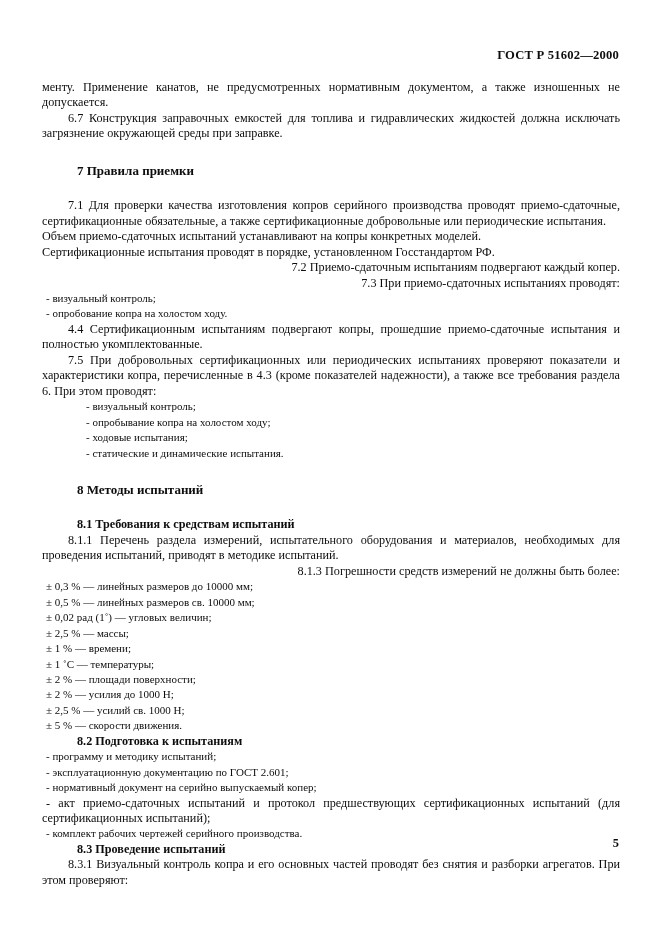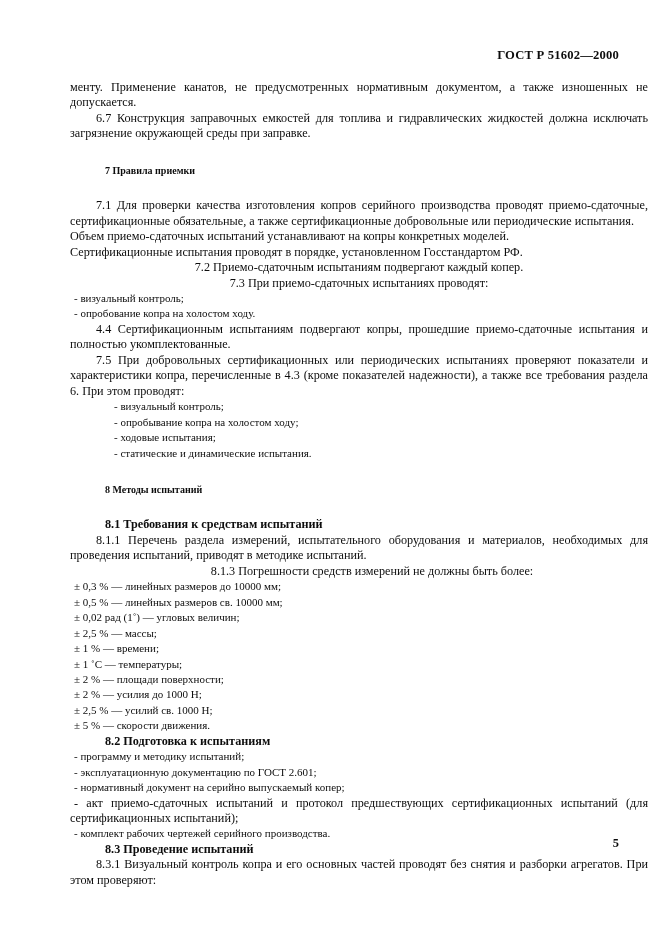--- a/index.html
+++ b/index.html
@@ -31,61 +31,60 @@
     font-size: 12.6px;
     font-weight: bold;
     letter-spacing: 0.2px;
     white-space: nowrap;
   }
   .content {
     position: absolute;
     left: 42px;
     top: 80px;
     width: 578px;
-    margin-left: 28px;
   }
   p, div.line {
     margin: 0;
     padding: 0;
   }
   .para {
     font-size: 12.2px;
     line-height: 15.45px;
     text-align: justify;
     text-justify: inter-word;
     margin: 0;
     hyphens: manual;
   }
   .para.noindent {
     text-indent: 0;
   }
   .para.indent {
     text-indent: 26px;
   }
   .para.last-left {
-    text-align: center;
+    text-align: right;
   }
   .bullet {
     font-size: 11px;
     line-height: 15.45px;
     text-align: left;
     margin: 0;
     padding-left: 0;
   }
   .bullet.lvl1 {
     padding-left: 4px;
   }
   .bullet.lvl2 {
     padding-left: 44px;
   }
   .bullet.measure {
     padding-left: 4px;
   }
   .heading {
-    font-size: 10px;
+    font-size: 13px;
     font-weight: bold;
     line-height: 15.45px;
     text-align: left;
     padding-left: 35px;
   }
   .subheading {
     font-size: 12.2px;
     font-weight: bold;
     line-height: 15.45px;
     text-align: left;

